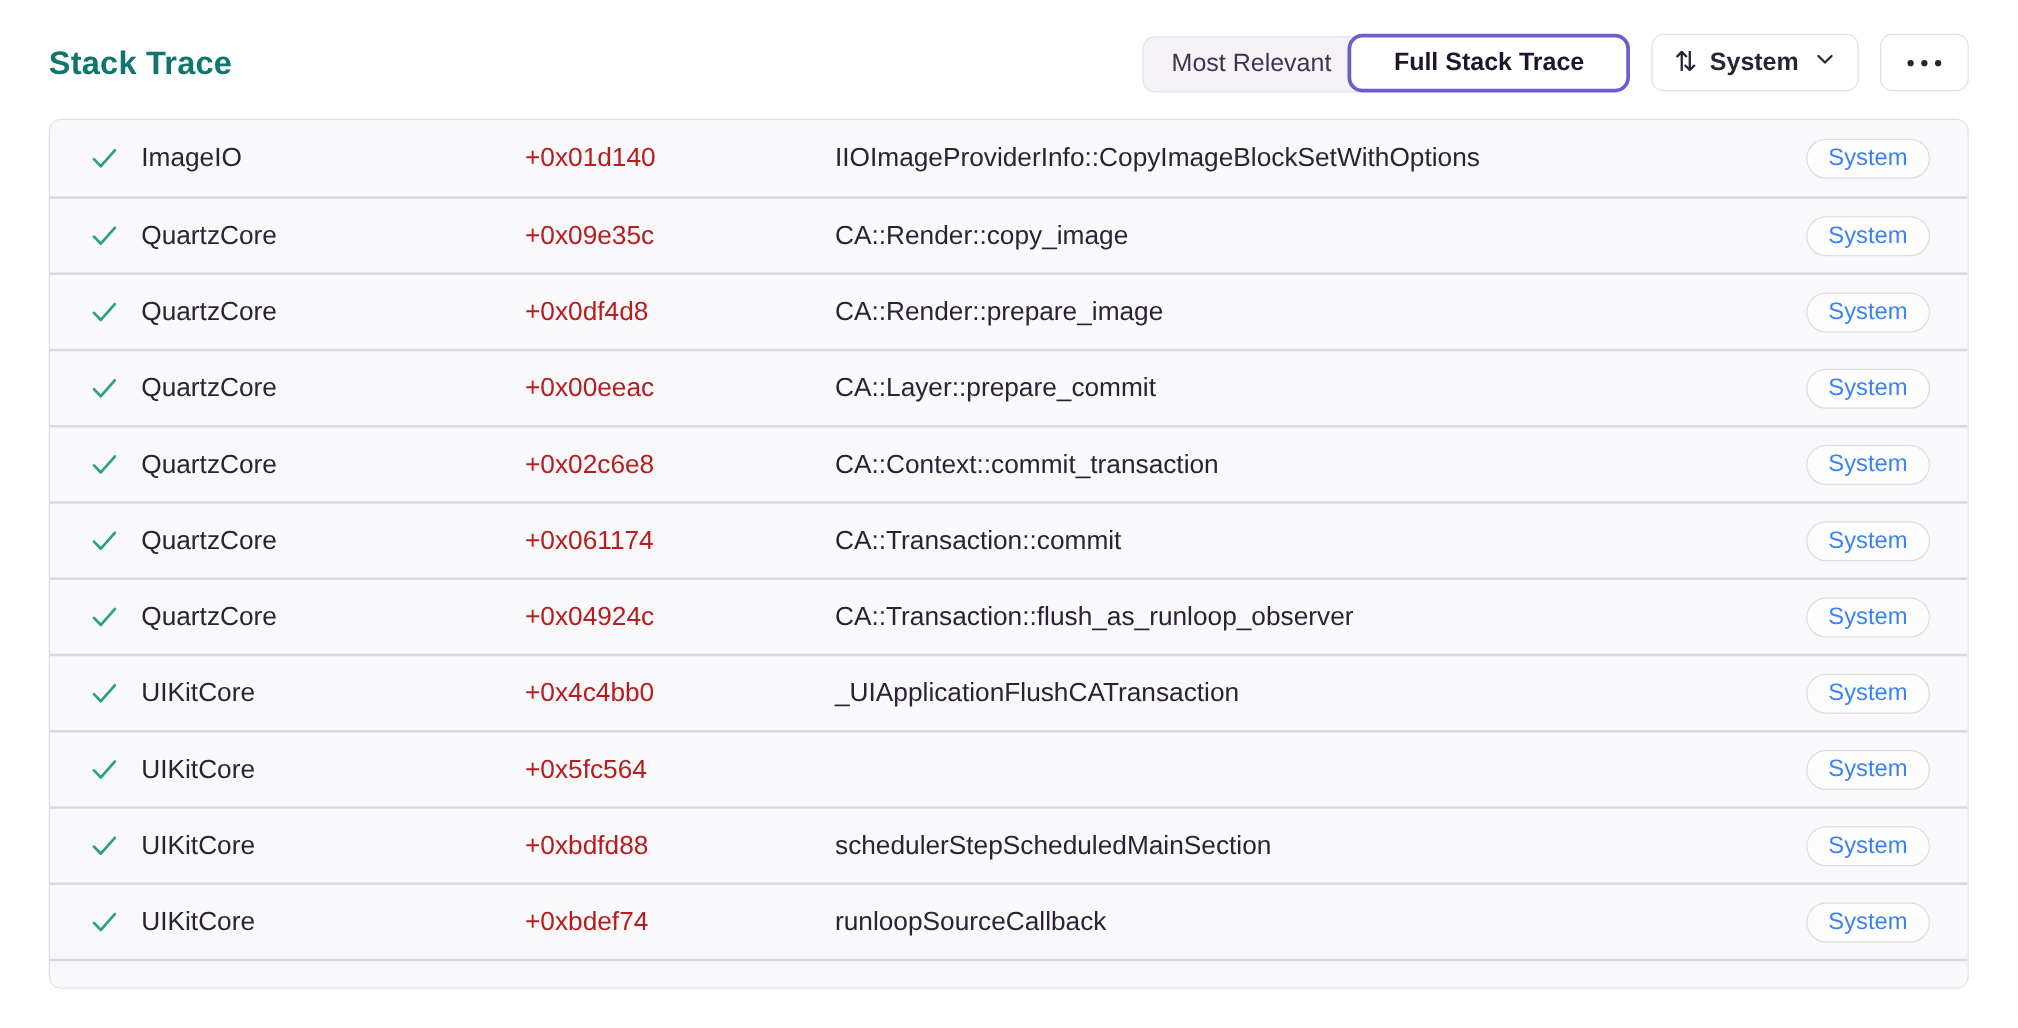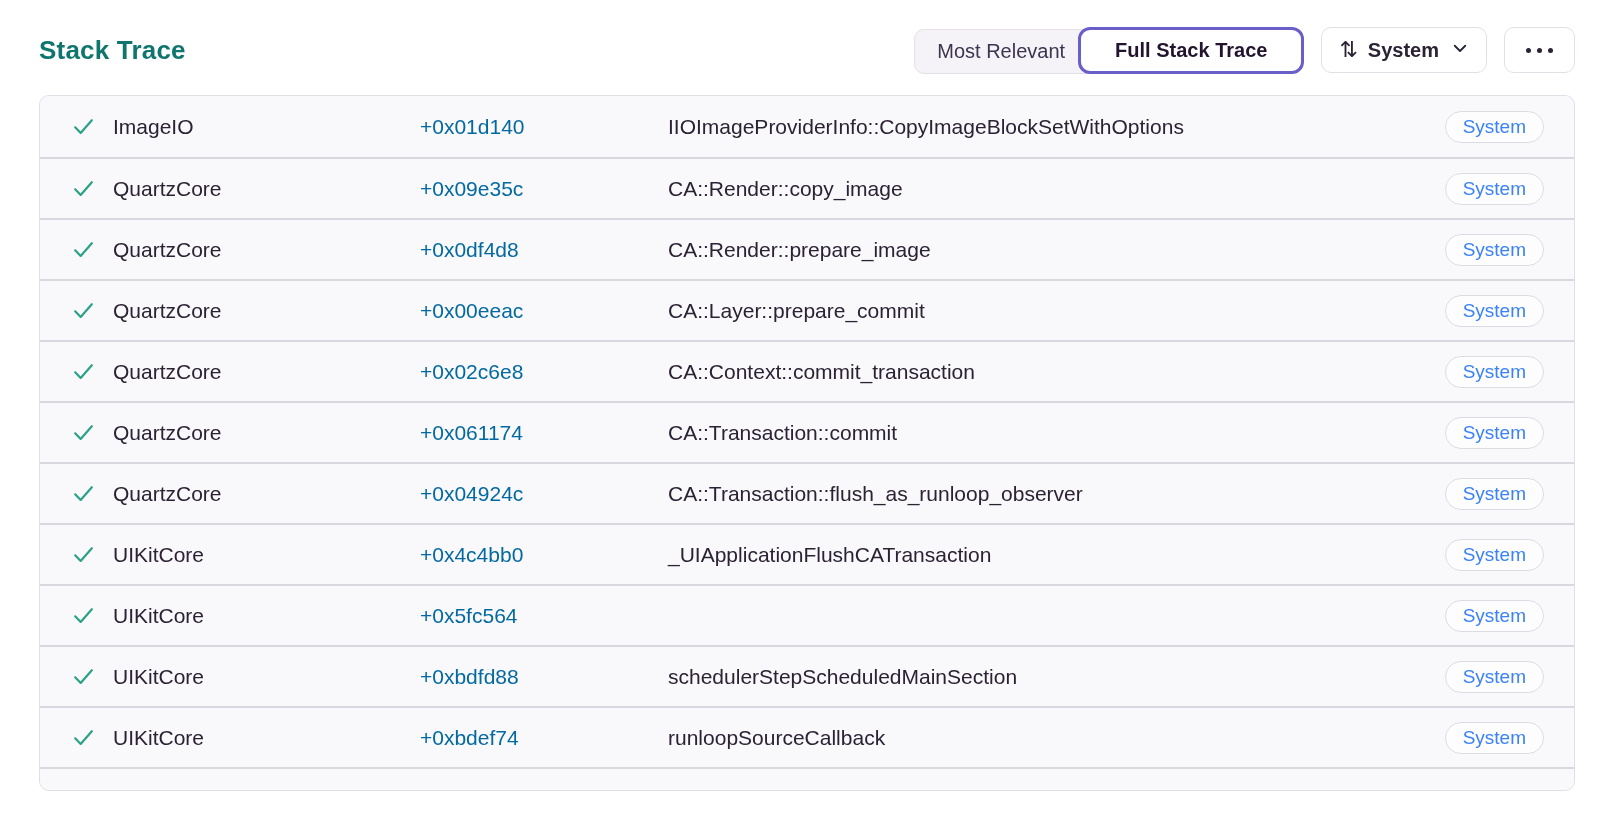--- a/index.html
+++ b/index.html
@@ -58,21 +58,21 @@
     background: #f9f8fa; cursor: pointer;
   }
   .row:first-child { border-top: none; }
   .check {
     width: 26px; height: 26px; flex: 0 0 26px; margin-right: 17px;
     display: flex; align-items: center; justify-content: center;
   }
   .module { width: 307px; flex: 0 0 307px; font-size: 21px; color: #2b2233; }
   .addr {
     width: 248px; flex: 0 0 248px; font-size: 21px;
-    color: #0369a1; text-decoration: none; cursor: pointer;
+    color: #b91c1c; text-decoration: none; cursor: pointer;
   }
   .func {
     font-family: Liberation Sans, sans-serif;
     font-size: 21px; line-height: 31px; color: #2b2233;
     max-width: 575px; flex: 1 1 auto; word-break: break-all;
   }
   .badge {
     margin-left: auto; flex: 0 0 auto;
     background: #fdfdfe; border: 1px solid #dedce3; border-radius: 999px;
     padding: 4px 17px; font-size: 19px; color: #3b82f6; white-space: nowrap;

